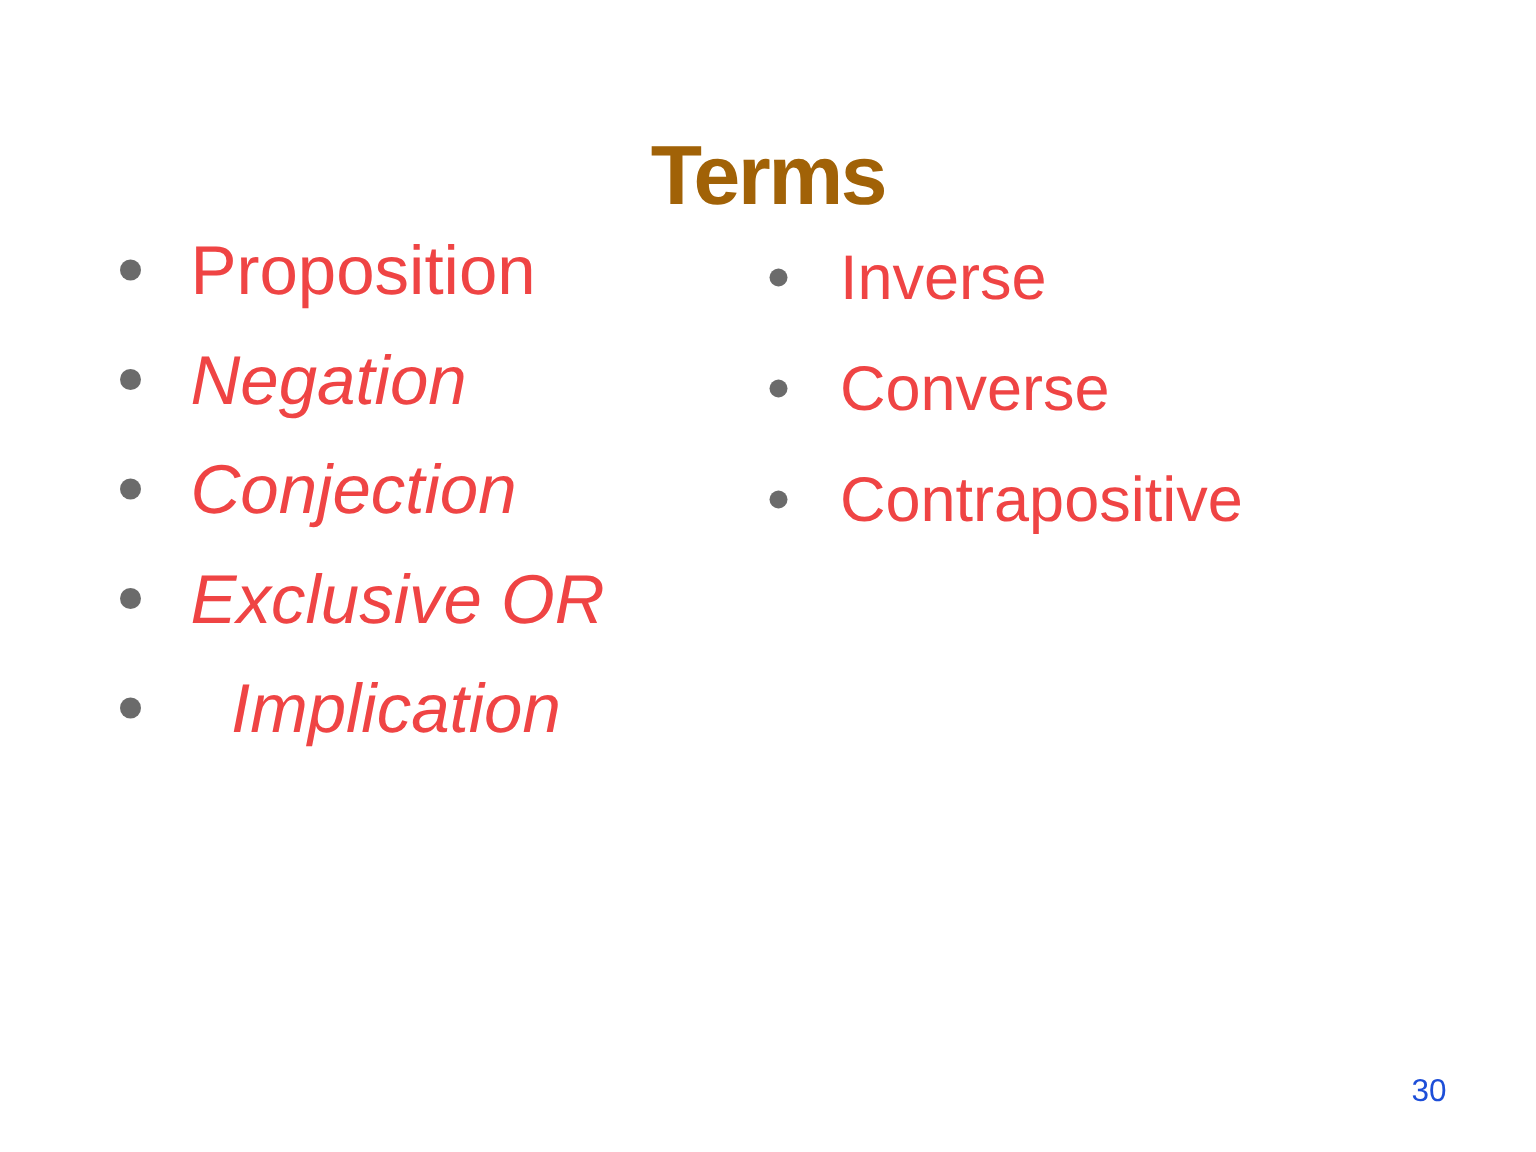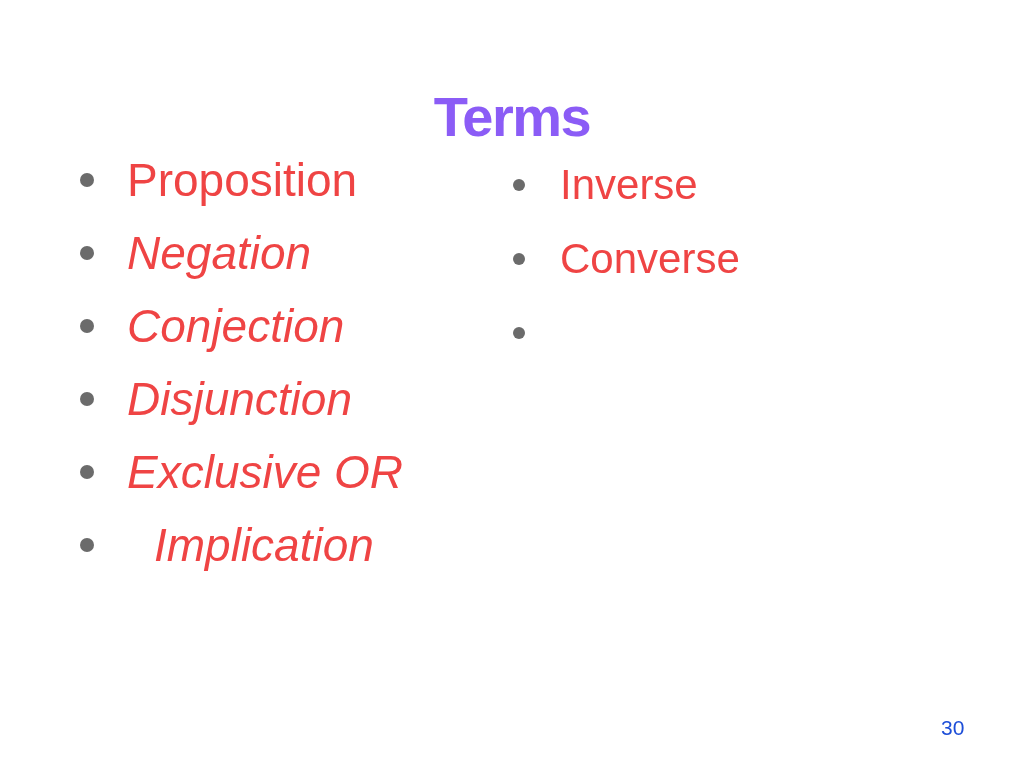--- a/index.html
+++ b/index.html
@@ -22,21 +22,21 @@
   .slide-title {
     position: absolute;
     top: 51px;
     left: 0;
     width: 1024px;
     text-align: center;
     font-size: 56px;
     line-height: 56px;
     font-weight: bold;
     letter-spacing: -1.5px;
-    color: #8b5cf6;
+    color: #a16207;
   }
   .bullet-list {
     position: absolute;
     list-style: none;
     margin: 0;
     padding: 0;
   }
   .bullet-list.left {
     left: 74px;
     top: 143px;
@@ -97,41 +97,38 @@
     <li>
       <span class="bullet-dot"></span>
       <span class="item-label" style="font-style: italic;">Negation</span>
     </li>
     <li>
       <span class="bullet-dot"></span>
       <span class="item-label" style="font-style: italic;">Conjection</span>
     </li>
     <li>
       <span class="bullet-dot"></span>
-      <span class="item-label" style="font-style: italic;">Disjunction</span>
-    </li>
-    <li>
-      <span class="bullet-dot"></span>
       <span class="item-label" style="font-style: italic; text-align: right;">Exclusive OR</span>
     </li>
     <li>
       <span class="bullet-dot"></span>
       <span class="item-label" style="font-style: italic; margin-left: 27px;">Implication</span>
     </li>
   </ul>
 
   <ul class="bullet-list right">
     <li>
       <span class="bullet-dot"></span>
       <span class="item-label" style="font-style: normal;">Inverse</span>
     </li>
     <li>
       <span class="bullet-dot"></span>
       <span class="item-label" style="font-style: normal;">Converse</span>
     </li>
     <li>
       <span class="bullet-dot"></span>
+      <span class="item-label" style="font-style: normal;">Contrapositive</span>
     </li>
   </ul>
 
   <div class="page-number">30</div>
 
 </div>
 
 </body></html>

